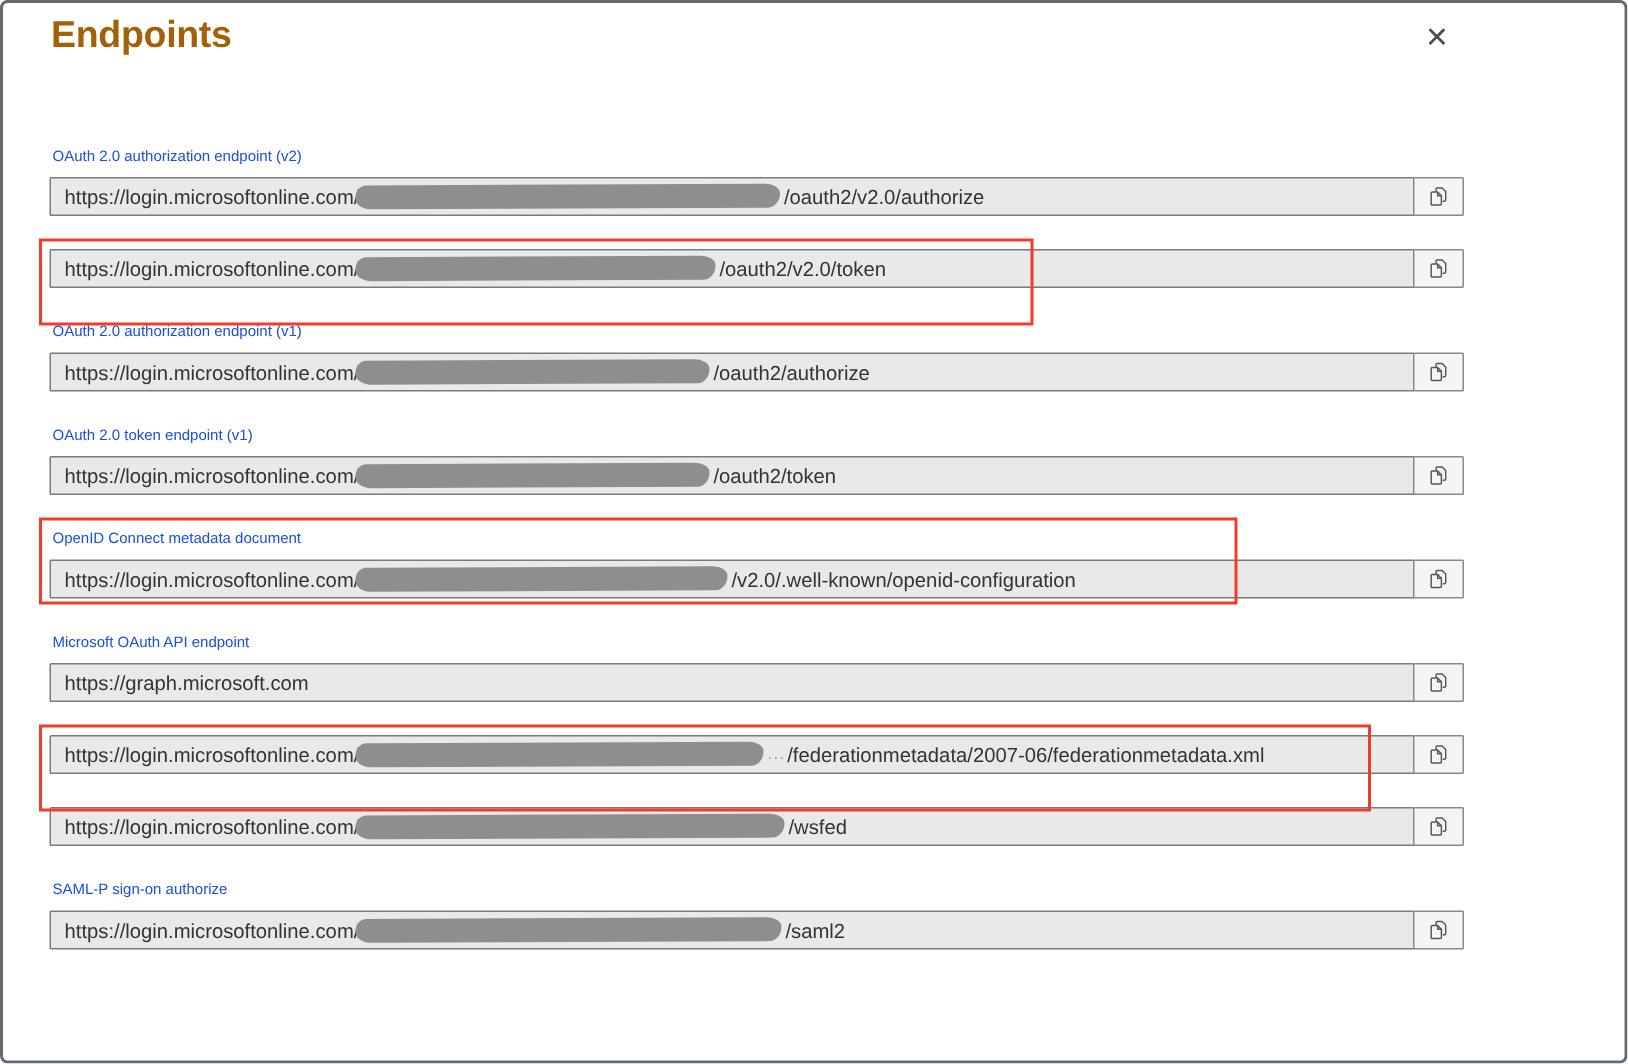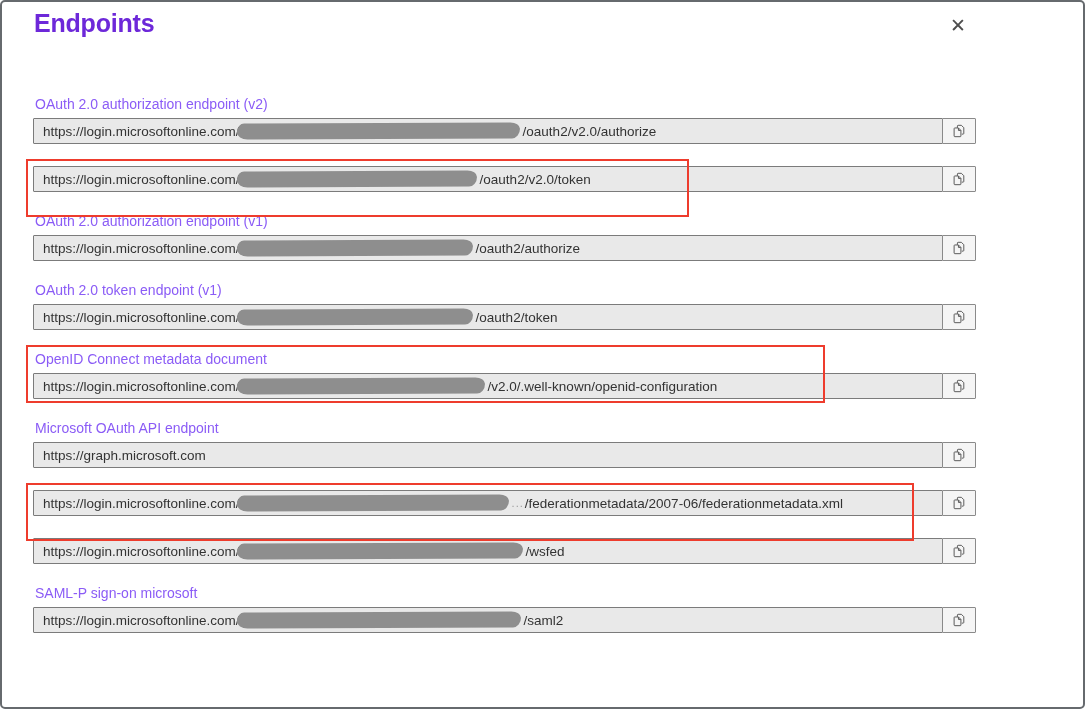--- a/index.html
+++ b/index.html
@@ -15,21 +15,21 @@
     border-radius: 5px;
     overflow: hidden;
   }
 
   .panel-title {
     position: absolute;
     top: 7px;
     left: 32px;
     font-size: 25px;
     font-weight: 700;
-    color: #6d28d9;
+    color: #a16207;
     letter-spacing: -0.2px;
   }
 
   .close-btn {
     position: absolute;
     top: 10px;
     left: 942px;
     width: 28px;
     height: 28px;
     background: transparent;
@@ -45,22 +45,22 @@
   .rows {
     position: absolute;
     top: 95px;
     left: 31px;
     width: 943px;
   }
 
   .row { position: relative; margin-bottom: 22px; }
 
   .row-label {
-    font-size: 14px;
-    color: #8b5cf6;
+    font-size: 10px;
+    color: #1d4ed8;
     height: 15px;
     line-height: 15px;
     margin-bottom: 6px;
     padding-left: 2px;
     white-space: nowrap;
   }
 
   .field { display: flex; height: 26px; }
 
   .url-box {
@@ -280,21 +280,21 @@
               <path d="M8 6 V3.8 a0.9 0.9 0 0 1 0.9 -0.9 h4.1 l3 3 V13 a0.9 0.9 0 0 1 -0.9 0.9 h-1.6"></path>
               <path d="M4.8 6.2 h4.5 l3.1 3.1 v6.9 a0.9 0.9 0 0 1 -0.9 0.9 H4.8 a0.9 0.9 0 0 1 -0.9 -0.9 V7.1 a0.9 0.9 0 0 1 0.9 -0.9 z"></path>
               <path d="M9.3 6.4 v2.9 h2.9"></path>
             </svg>
           </span>
         </button>
       </div>
     </div>
 
     <div class="row">
-      <div class="row-label">SAML-P sign-on microsoft</div>
+      <div class="row-label">SAML-P sign-on authorize</div>
       <div class="field">
         <div class="url-box">
           <span>https://login.microsoftonline.com/</span>
           <span class="scribble" style="width:284px"></span>
           <span>/saml2</span>
         </div>
         <button class="copy-btn">
           <span>
             <svg viewBox="0 0 20 20" width="16" height="16" fill="none" stroke="#555555" stroke-width="1.2" stroke-linejoin="round">
               <path d="M8 6 V3.8 a0.9 0.9 0 0 1 0.9 -0.9 h4.1 l3 3 V13 a0.9 0.9 0 0 1 -0.9 0.9 h-1.6"></path>

